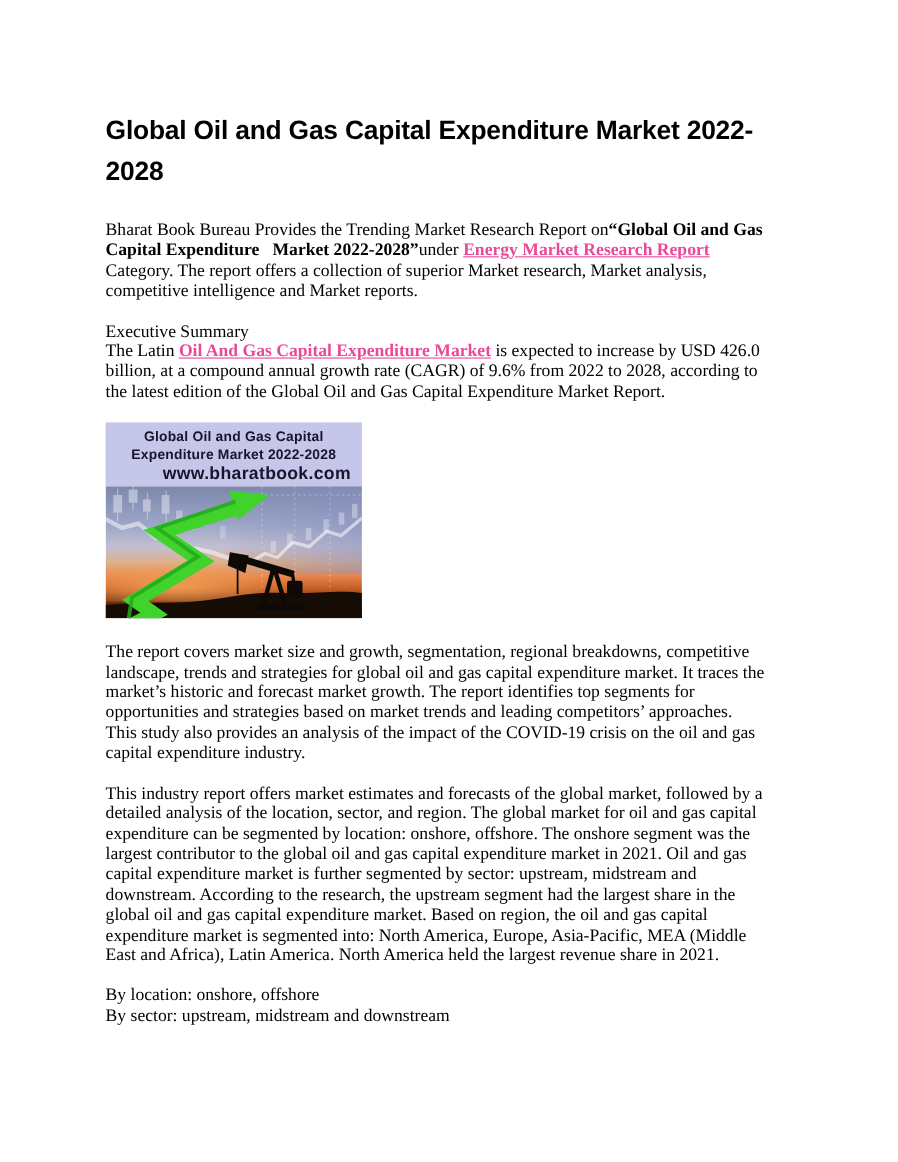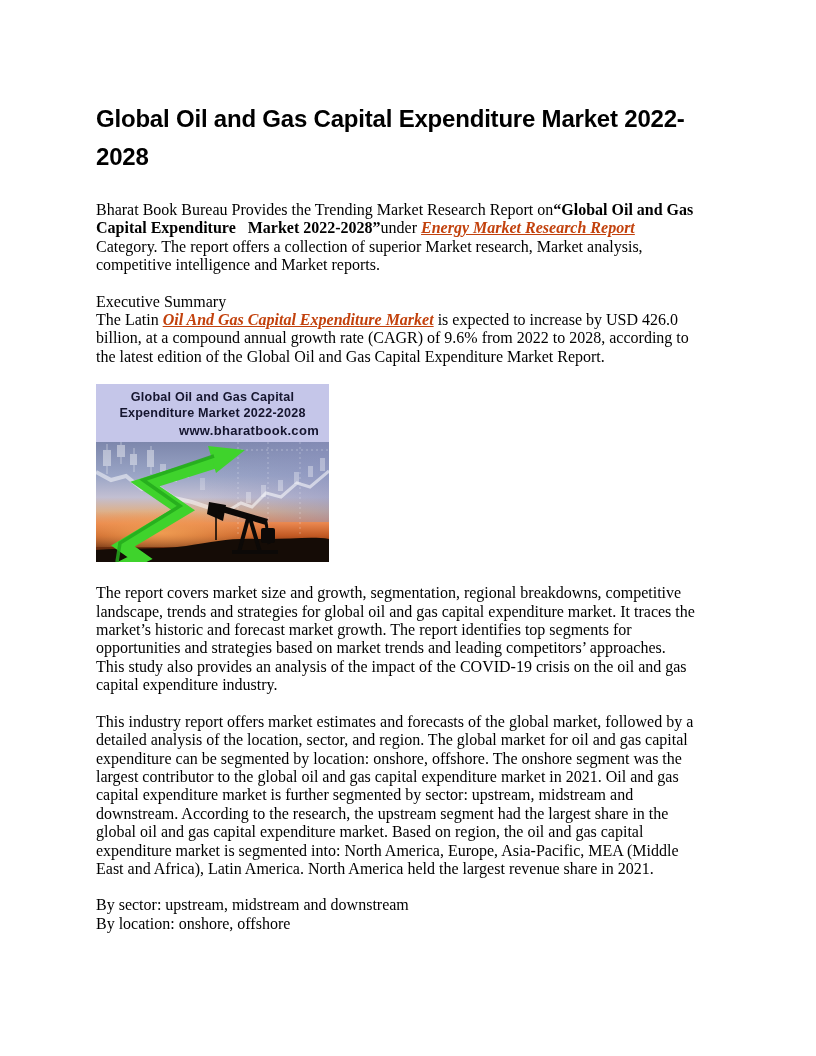--- a/index.html
+++ b/index.html
@@ -28,25 +28,24 @@
     color: #000000;
   }
   p.para { margin: 0 0 18px 0; }
   .bold { font-weight: 700; }
   .preserve { white-space: pre-wrap; }
   .section-heading {
     font-weight: 400;
     margin: 0;
   }
   a.doc-link {
-    color: #c2410c;
+    color: #ec4899;
     font-weight: 700;
     text-decoration: underline;
     cursor: pointer;
-    font-style: italic;
   }
   .seg-line { margin: 0; }
 
   
   .banner {
     width: 233px;
     margin: 3px 0 22px 0;
   }
   .banner-band {
     background: #c5c6e9;
@@ -55,21 +54,21 @@
     font-weight: 700;
     padding: 6px 8px 3px 8px;
   }
   .banner-heading {
     font-size: 12.6px;
     line-height: 15.5px;
     text-align: center;
     letter-spacing: 0.2px;
   }
   .banner-site {
-    font-size: 13px;
+    font-size: 16px;
     line-height: 14px;
     text-align: right;
     padding: 3px 2px 1px 0;
     letter-spacing: 0.3px;
   }
   .banner-photo { display: block; }
 </style>
 </head>
 <body>
 
@@ -161,16 +160,16 @@
         <polygon points="149,8 120,31 112,4" fill="#3fd32c"></polygon>
         <polyline points="21,120 24,101 84,64 47,38 118,14" fill="none" stroke="#23a91c" stroke-width="3.5" opacity="0.85"></polyline>
       </g>
     </svg>
   </div>
 
   <p class="para">The report covers market size and growth, segmentation, regional breakdowns, competitive landscape, trends and strategies for global oil and gas capital expenditure market. It traces the market’s historic and forecast market growth. The report identifies top segments for opportunities and strategies based on market trends and leading competitors’ approaches. This study also provides an analysis of the impact of the COVID-19 crisis on the oil and gas capital expenditure industry.</p>
 
   <p class="para">This industry report offers market estimates and forecasts of the global market, followed by a detailed analysis of the location, sector, and region. The global market for oil and gas capital expenditure can be segmented by location: onshore, offshore. The onshore segment was the largest contributor to the global oil and gas capital expenditure market in 2021. Oil and gas capital expenditure market is further segmented by sector: upstream, midstream and downstream. According to the research, the upstream segment had the largest share in the global oil and gas capital expenditure market. Based on region, the oil and gas capital expenditure market is segmented into: North America, Europe, Asia-Pacific, MEA (Middle East and Africa), Latin America. North America held the largest revenue share in 2021.</p>
 
+  <div class="seg-line">By location: onshore, offshore</div>
   <div class="seg-line">By sector: upstream, midstream and downstream</div>
-  <div class="seg-line">By location: onshore, offshore</div>
 
 </div>
 
 </body></html>

